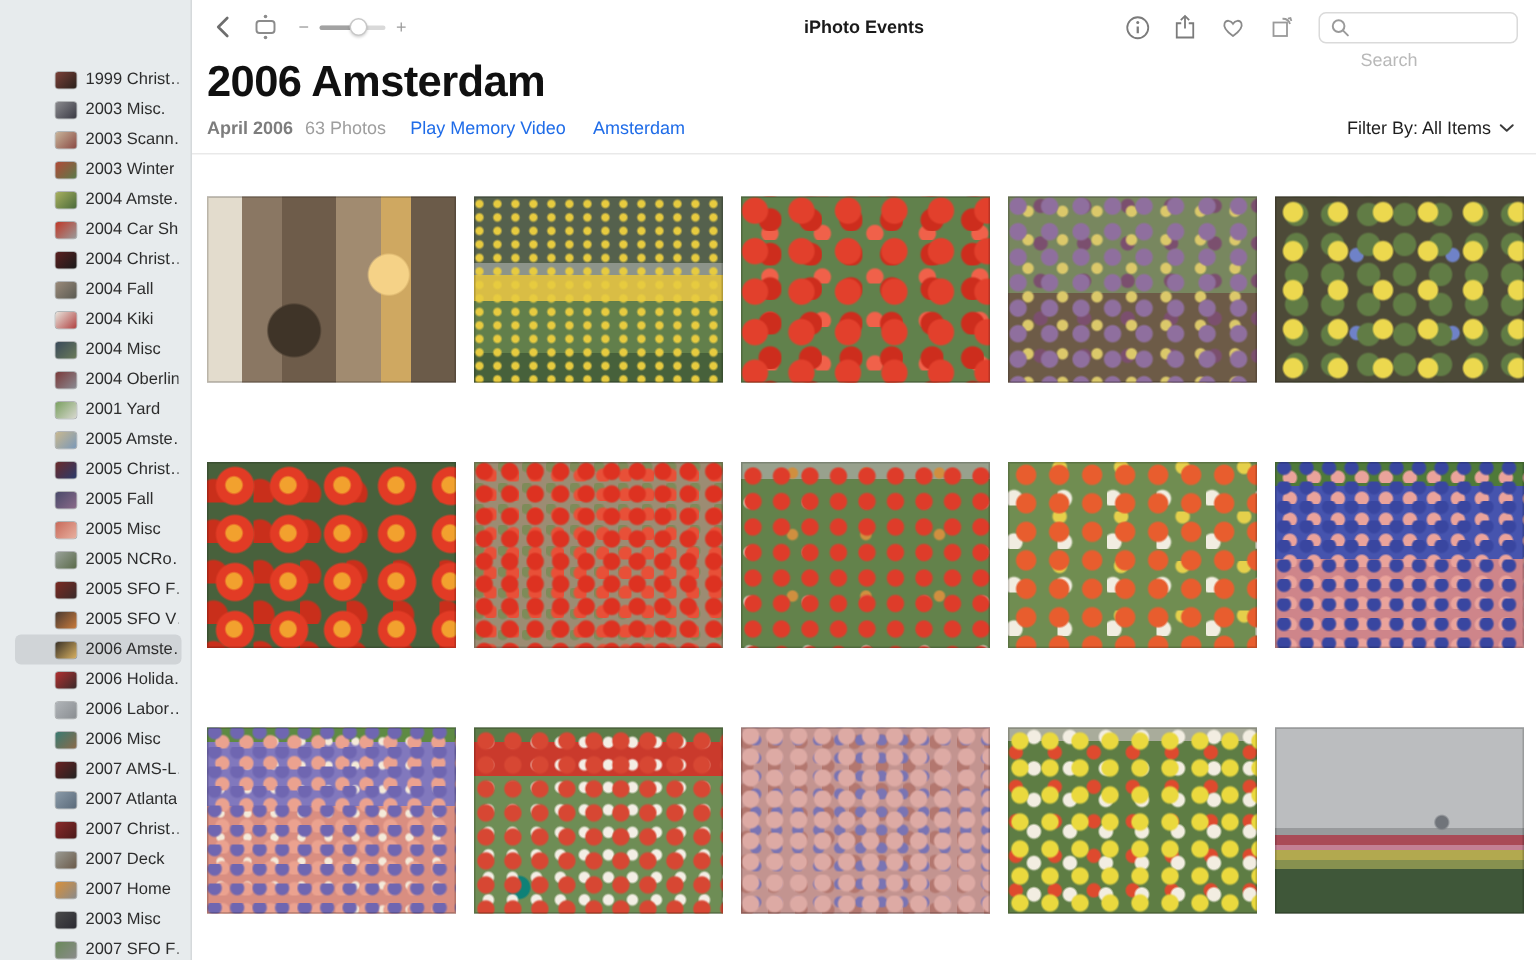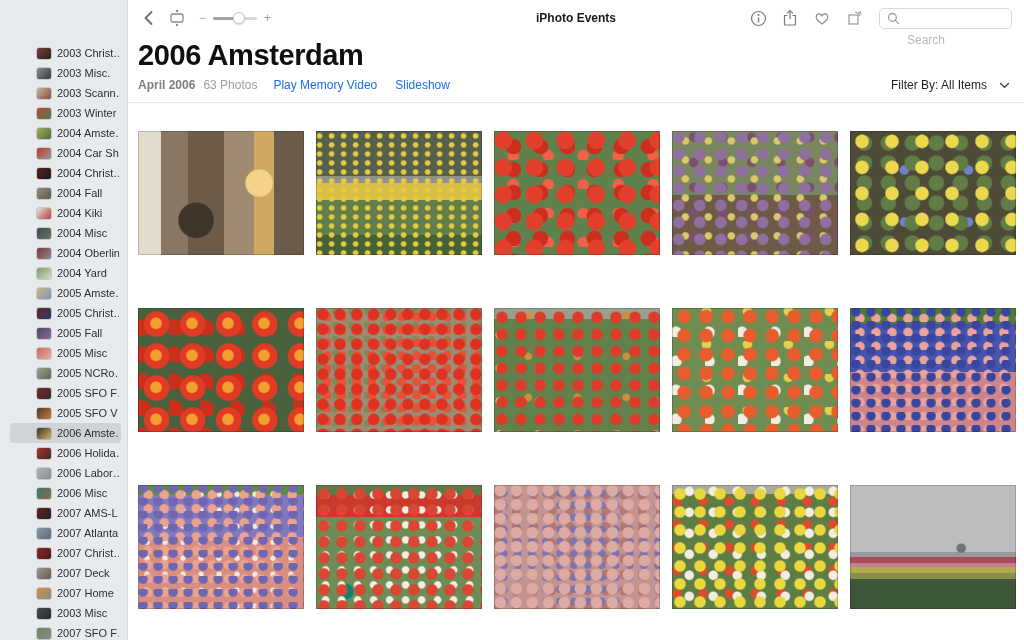--- a/index.html
+++ b/index.html
@@ -56,21 +56,21 @@
   .search input::placeholder { color: #b9b9b9; }
 
   
   .header { padding: 0 14px 0 10px; border-bottom: 1px solid #e9e9e9; }
   .page-title { font-size: 29px; font-weight: 700; color: #101010; letter-spacing: -.4px; margin: 3px 0 6px; }
   .meta { display: flex; align-items: center; font-size: 12px; margin-bottom: 10px; }
   .meta .date { color: #7d7d7d; font-weight: 600; }
   .meta .count { color: #9e9e9e; margin-left: 8px; }
   .meta .link { color: #1f6ce8; margin-left: 16px; cursor: pointer; }
   .meta .link + .link { margin-left: 18px; }
-  .filter { margin-left: auto; color: #1f1f1f; display: flex; align-items: center; gap: 12px; cursor: default; }
+  .filter { margin-left: auto; color: #1f1f1f; display: flex; align-items: center; gap: 5px; cursor: default; }
 
   
   .grid {
     padding: 28px 0 0 10px;
     display: grid; grid-template-columns: repeat(5, 166px);
     column-gap: 12px; row-gap: 53px;
   }
   .photo {
     width: 166px; height: 124px;
     outline: 1px solid rgba(0,0,0,.18); outline-offset: -1px;
@@ -78,21 +78,21 @@
   }
 
   svg { display: block; }
 </style>
 </head>
 <body>
 
 <div class="sidebar">
     <div class="side-item">
       <span class="sthumb" style="background: linear-gradient(135deg, rgb(122, 64, 56), rgb(42, 33, 28));"></span>
-      <span class="slabel">2003 Christ…</span>
+      <span class="slabel">1999 Christ…</span>
     </div>
     <div class="side-item">
       <span class="sthumb" style="background: linear-gradient(135deg, rgb(138, 138, 142), rgb(58, 58, 68));"></span>
       <span class="slabel">2003 Misc.</span>
     </div>
     <div class="side-item">
       <span class="sthumb" style="background: linear-gradient(135deg, rgb(200, 180, 154), rgb(138, 74, 68));"></span>
       <span class="slabel">2003 Scann…</span>
     </div>
     <div class="side-item">
@@ -122,21 +122,21 @@
     <div class="side-item">
       <span class="sthumb" style="background: linear-gradient(135deg, rgb(58, 74, 90), rgb(106, 122, 90));"></span>
       <span class="slabel">2004 Misc</span>
     </div>
     <div class="side-item">
       <span class="sthumb" style="background: linear-gradient(135deg, rgb(122, 58, 58), rgb(138, 138, 146));"></span>
       <span class="slabel">2004 Oberlin</span>
     </div>
     <div class="side-item">
       <span class="sthumb" style="background: linear-gradient(135deg, rgb(122, 160, 96), rgb(216, 216, 208));"></span>
-      <span class="slabel">2004 Yard</span>
+      <span class="slabel">2001 Yard</span>
     </div>
     <div class="side-item">
       <span class="sthumb" style="background: linear-gradient(135deg, rgb(200, 184, 144), rgb(122, 152, 184));"></span>
       <span class="slabel">2005 Amste…</span>
     </div>
     <div class="side-item">
       <span class="sthumb" style="background: linear-gradient(135deg, rgb(106, 42, 42), rgb(42, 58, 106));"></span>
       <span class="slabel">2005 Christ…</span>
     </div>
     <div class="side-item">
@@ -271,21 +271,21 @@
       </div>
     </div>
   </div>
 
   <div class="header">
     <div class="page-title">2006 Amsterdam</div>
     <div class="meta">
       <span class="date">April 2006</span>
       <span class="count">63 Photos</span>
       <span class="link">Play Memory Video</span>
-      <span class="link">Slideshow</span>
+      <span class="link">Amsterdam</span>
       <span class="filter">
         <span>Filter By: All Items</span>
         <span>
           <svg width="11" height="7" viewBox="0 0 11 7">
               <polyline points="1.5,1.5 5.5,5.2 9.5,1.5" fill="none" stroke="#3c3c3c" stroke-width="1.3" stroke-linecap="round" stroke-linejoin="round"></polyline>
             </svg>
         </span>
       </span>
     </div>
   </div>

